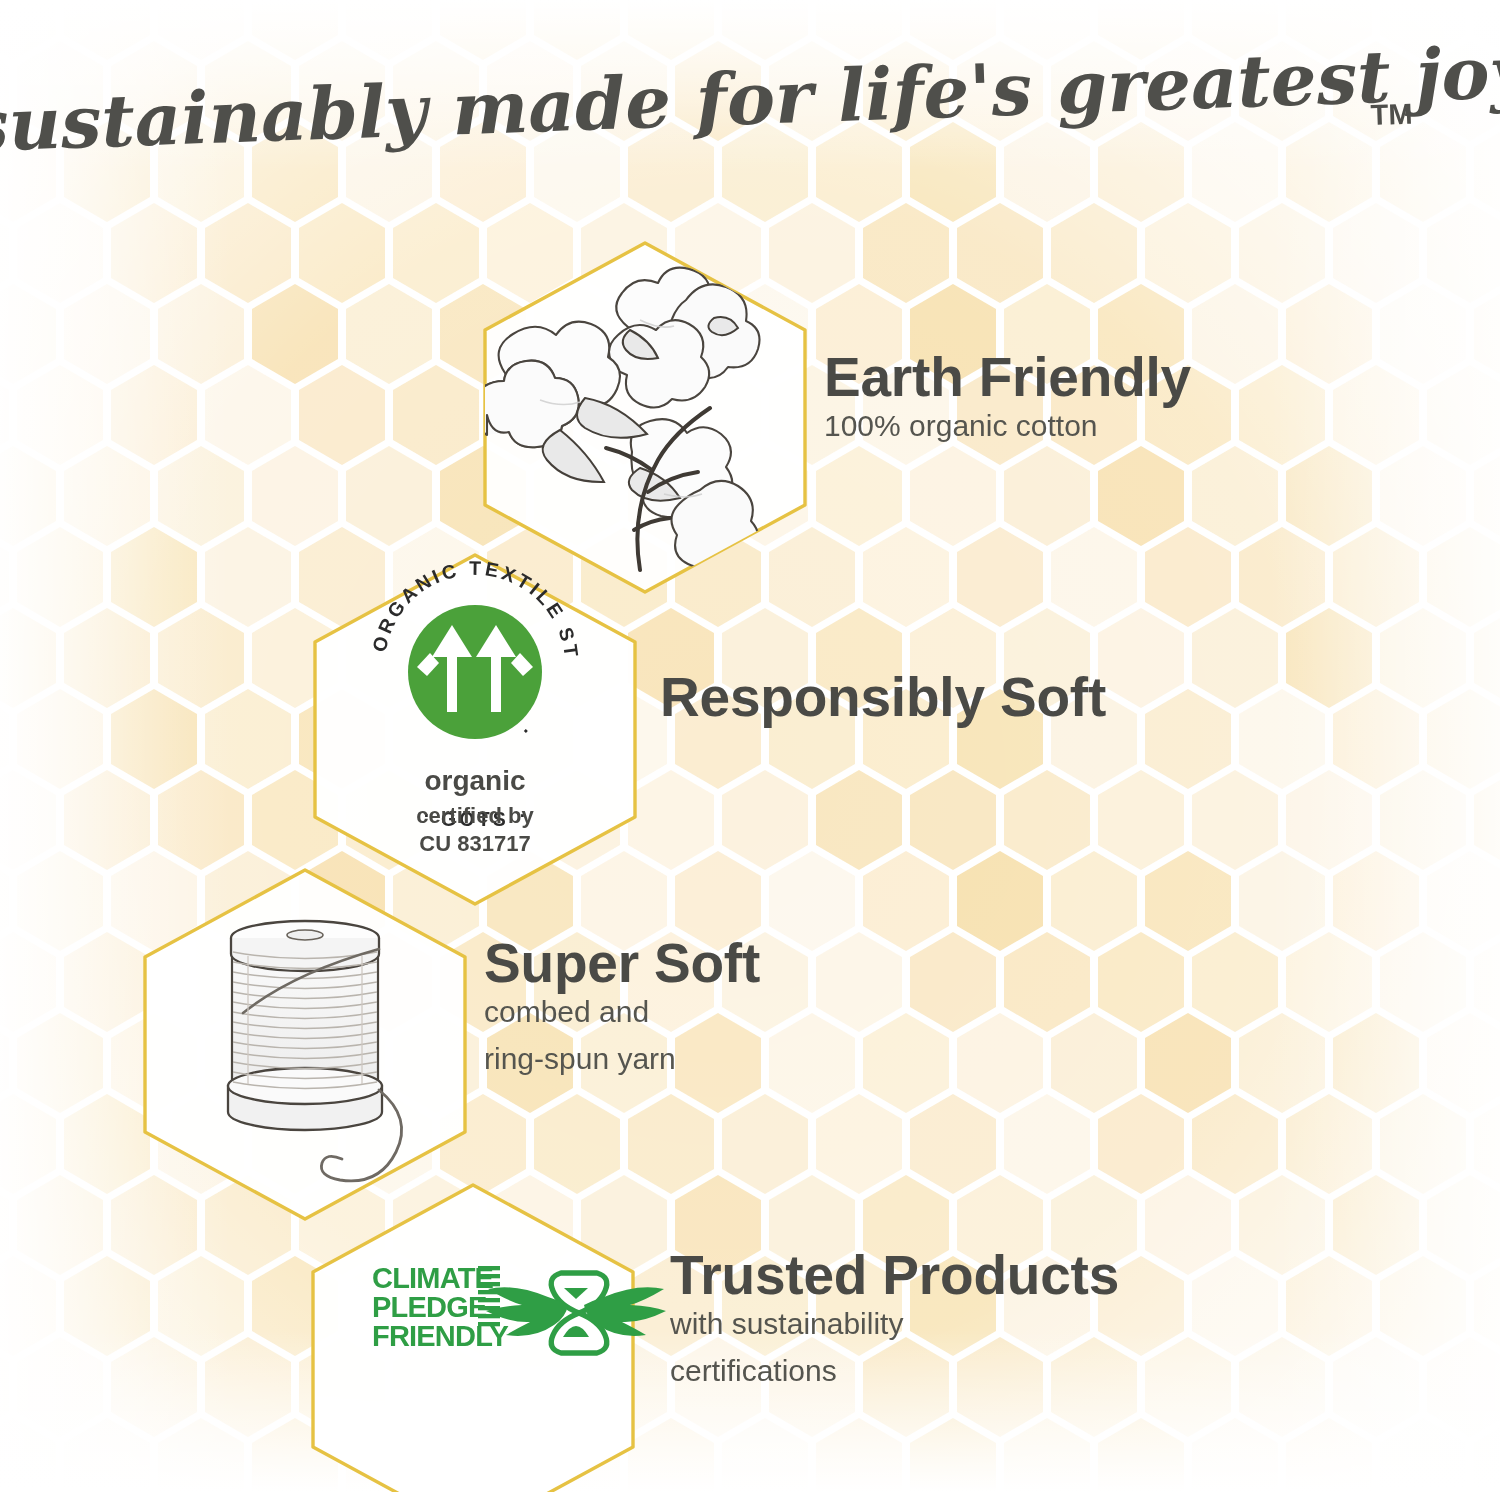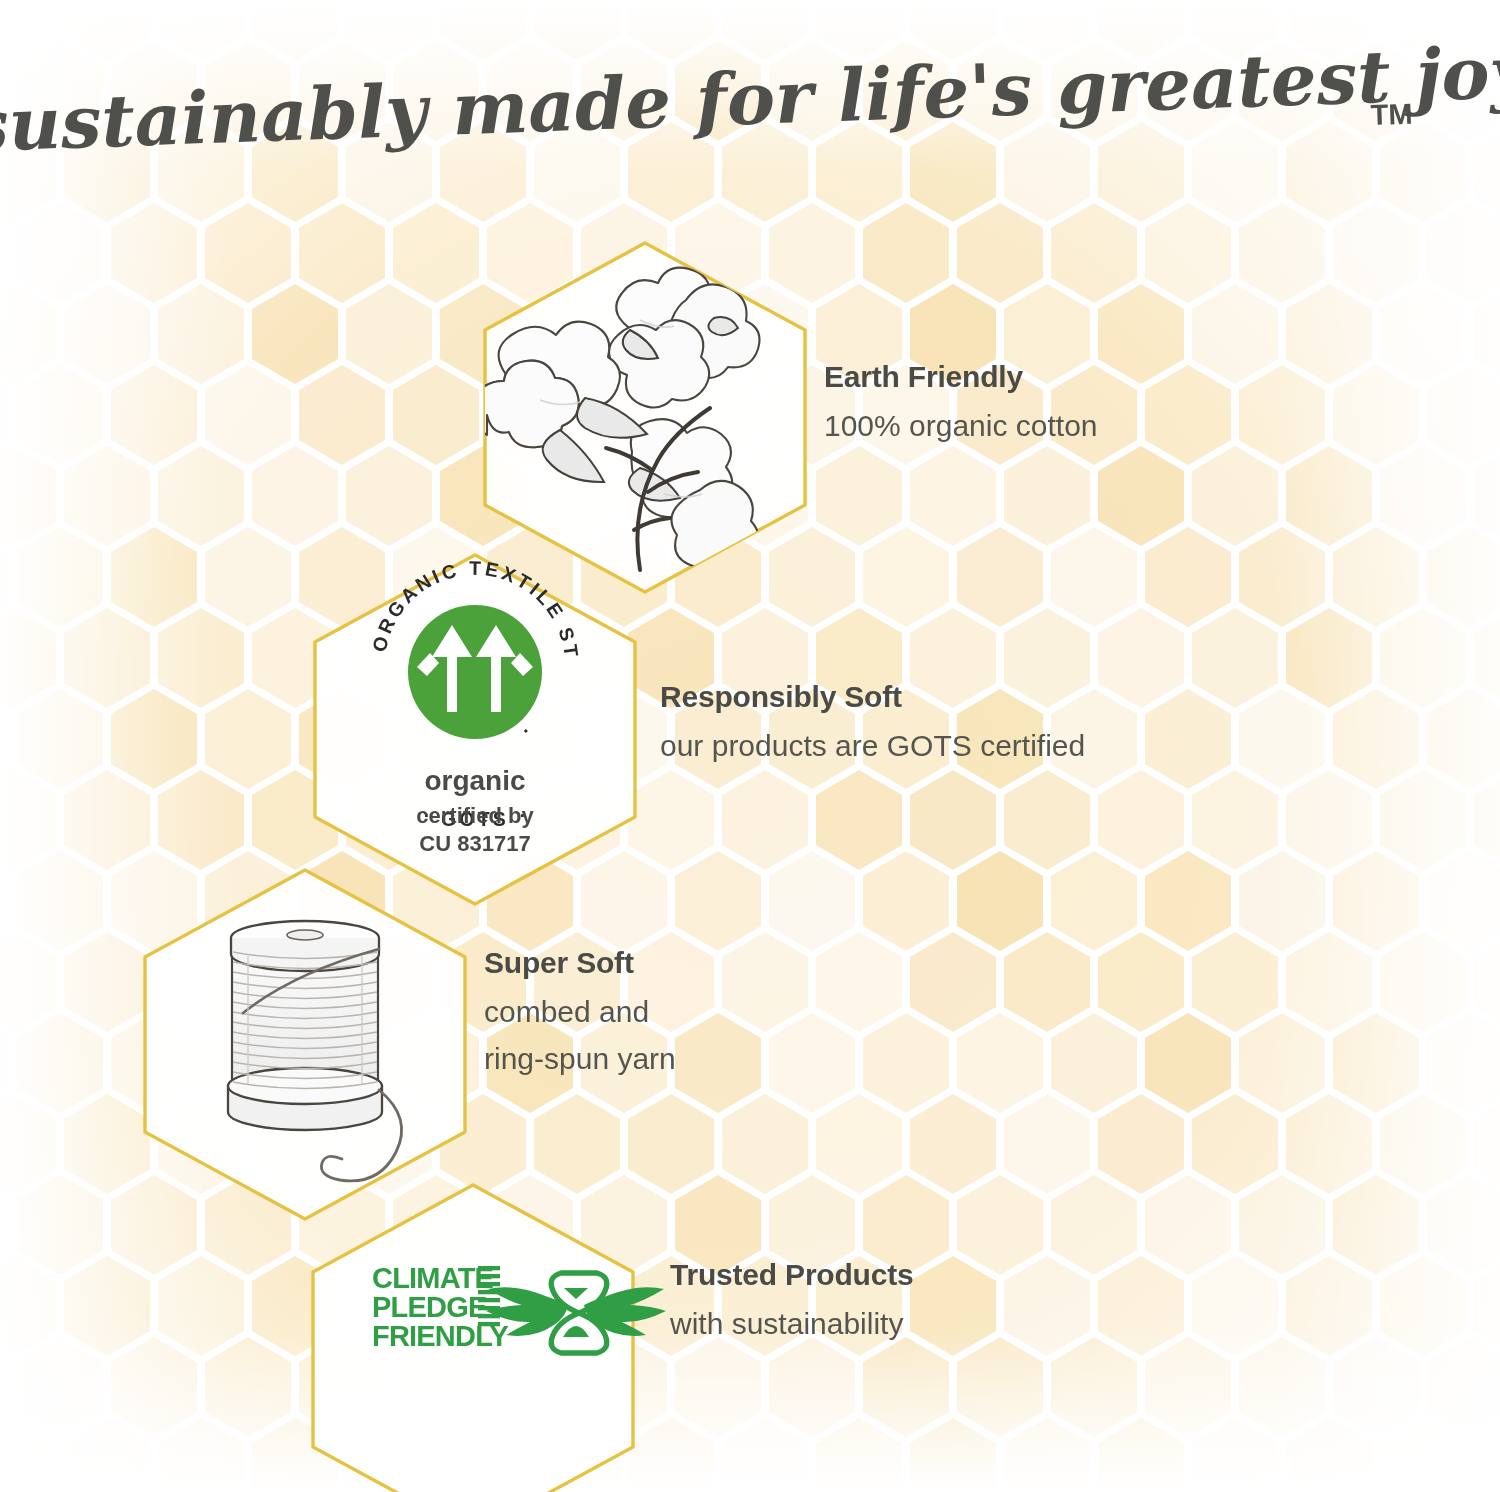--- a/index.html
+++ b/index.html
@@ -24,21 +24,21 @@
     font-weight:bold;
     color:#4a4a46;
     letter-spacing:-0.2px;
     white-space:nowrap;
   }
   .t-sub{
     color:#55554f;
     font-weight:400;
     white-space:nowrap;
   }
-  .fs-head{font-size:30px;line-height:50px;}
+  .fs-head{font-size:55px;line-height:50px;}
   .fs-sub{font-size:30px;line-height:47px;}
 
   
   #txt-earth{left:824px;top:352px;}
   #txt-resp{left:660px;top:672px;}
   #txt-soft{left:484px;top:938px;}
   #txt-trust{left:662px;top:1250px;margin-left:8px;}
 </style>
 </head>
 <body>
@@ -635,27 +635,27 @@
     </g>
   </svg>
 
   <div class="txt-block" id="txt-earth">
     <div class="t-head fs-head">Earth Friendly</div>
     <div class="t-sub fs-sub">100% organic cotton</div>
   </div>
 
   <div class="txt-block" id="txt-resp">
     <div class="t-head fs-head">Responsibly Soft</div>
-    <div class="t-sub fs-sub">our products are GOTS certified</div>
   </div>
 
   <div class="txt-block" id="txt-soft">
     <div class="t-head fs-head">Super Soft</div>
     <div class="t-sub fs-sub">combed and</div>
     <div class="t-sub fs-sub">ring-spun yarn</div>
   </div>
 
   <div class="txt-block" id="txt-trust">
     <div class="t-head fs-head">Trusted Products</div>
     <div class="t-sub fs-sub">with sustainability</div>
+    <div class="t-sub fs-sub">certifications</div>
   </div>
 
 </div>
 
 </body></html>

